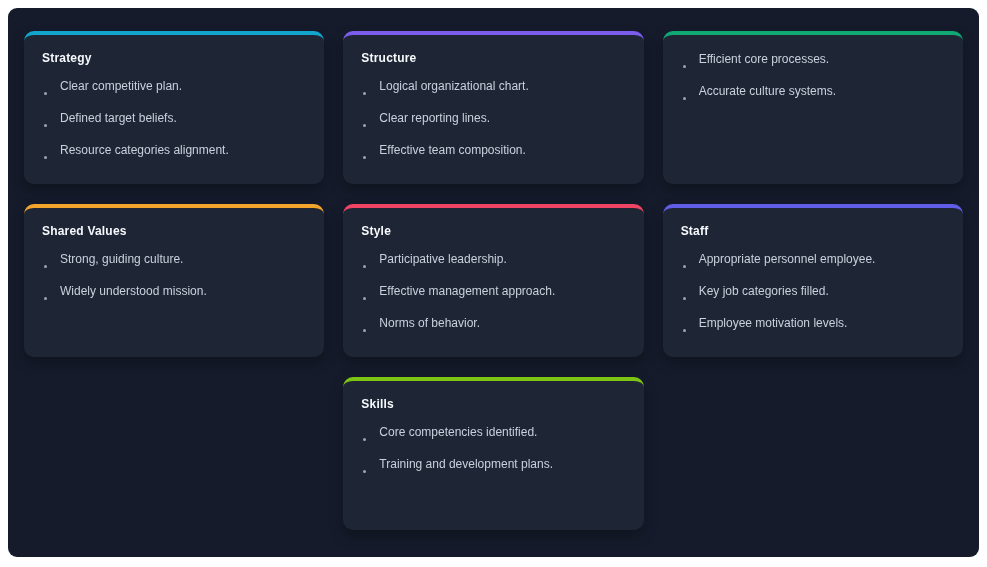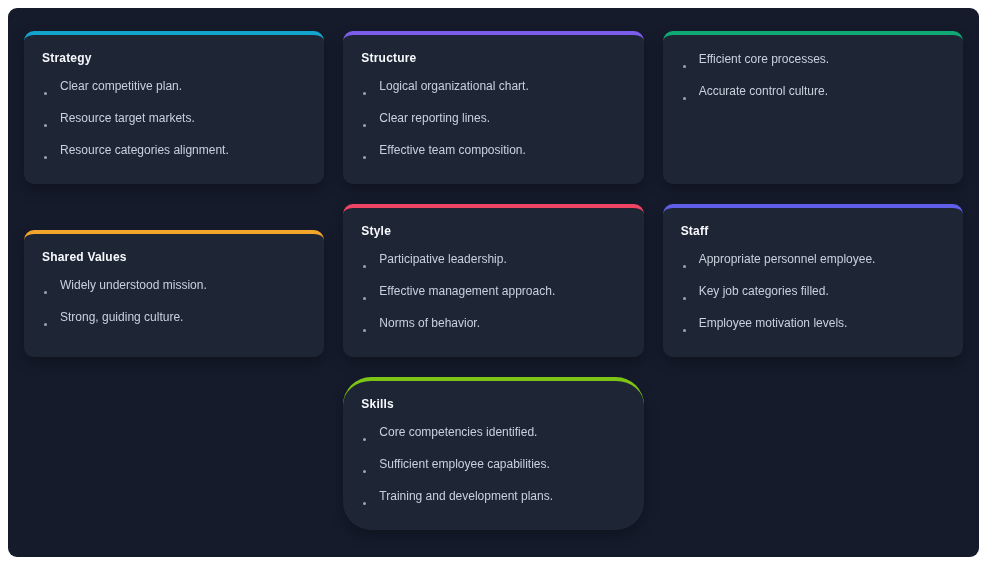--- a/index.html
+++ b/index.html
@@ -29,21 +29,21 @@
     column-gap: 19px;
     row-gap: 20px;
   }
   .card {
     background: #1e2636;
     border-radius: 10px;
     border-top: 4px solid transparent;
     padding: 16px 18px 0 18px;
     box-shadow: 0 6px 14px rgba(0, 0, 0, 0.28);
   }
-  .card.center-col { grid-column: 2; border-radius: 28px; }
+  .card.center-col { grid-column: 2; }
   .card-title {
     margin: 0 0 13px 0;
     font-size: 12px;
     font-weight: 700;
     color: #f7f9fc;
     letter-spacing: 0.2px;
   }
   .card-list {
     list-style: none;
     margin: 0;
@@ -75,21 +75,21 @@
   <section class="card" style="border-top-color: rgb(19, 164, 203);">
     <h2 class="card-title">Strategy</h2>
     <ul class="card-list">
   <li class="card-item">
     <span class="dot"></span>
     <span class="item-text">Clear competitive plan.</span>
   </li>
 
   <li class="card-item">
     <span class="dot"></span>
-    <span class="item-text">Resource target markets.</span>
+    <span class="item-text">Defined target beliefs.</span>
   </li>
 
   <li class="card-item">
     <span class="dot"></span>
     <span class="item-text">Resource categories alignment.</span>
   </li>
 </ul>
   </section>
 
   <section class="card" style="border-top-color: rgb(124, 92, 234);">
@@ -115,36 +115,36 @@
   <section class="card" style="border-top-color: rgb(16, 168, 115);">
     <ul class="card-list">
   <li class="card-item">
     <span class="dot"></span>
     <span class="item-text">Efficient core processes.</span>
   </li>
 
 
   <li class="card-item">
     <span class="dot"></span>
-    <span class="item-text">Accurate control culture.</span>
-  </li>
-</ul>
-  </section>
-
-  <section class="card" style="border-top-color: rgb(243, 164, 43); margin-top: 26px;">
+    <span class="item-text">Accurate culture systems.</span>
+  </li>
+</ul>
+  </section>
+
+  <section class="card" style="border-top-color: rgb(243, 164, 43);">
     <h2 class="card-title">Shared Values</h2>
     <ul class="card-list">
   <li class="card-item">
     <span class="dot"></span>
+    <span class="item-text">Strong, guiding culture.</span>
+  </li>
+
+  <li class="card-item">
+    <span class="dot"></span>
     <span class="item-text">Widely understood mission.</span>
-  </li>
-
-  <li class="card-item">
-    <span class="dot"></span>
-    <span class="item-text">Strong, guiding culture.</span>
   </li>
 
 </ul>
   </section>
 
   <section class="card" style="border-top-color: rgb(240, 68, 101);">
     <h2 class="card-title">Style</h2>
     <ul class="card-list">
   <li class="card-item">
     <span class="dot"></span>
@@ -184,24 +184,20 @@
   </section>
 
   <section class="card center-col" style="border-top-color: rgb(126, 196, 20);">
     <h2 class="card-title">Skills</h2>
     <ul class="card-list">
   <li class="card-item">
     <span class="dot"></span>
     <span class="item-text">Core competencies identified.</span>
   </li>
 
-  <li class="card-item">
-    <span class="dot"></span>
-    <span class="item-text">Sufficient employee capabilities.</span>
-  </li>
 
   <li class="card-item">
     <span class="dot"></span>
     <span class="item-text">Training and development plans.</span>
   </li>
 </ul>
   </section>
 </main>
 </div>
 

